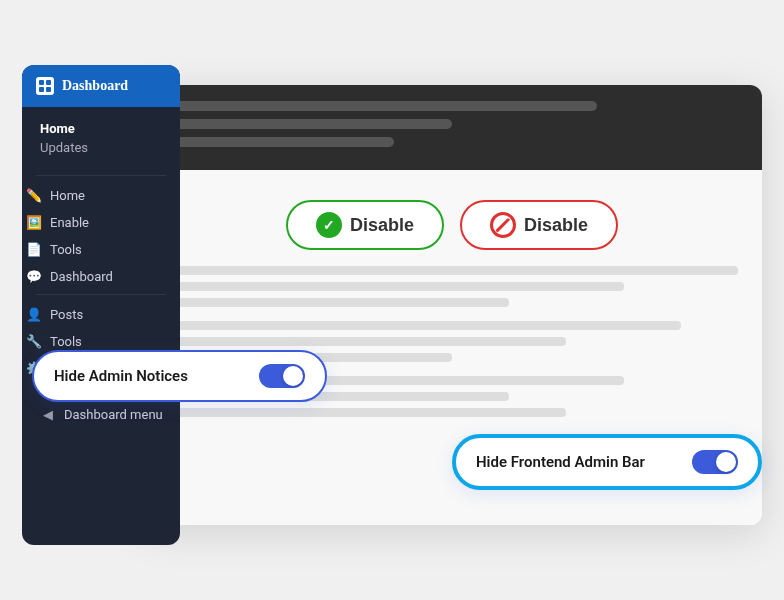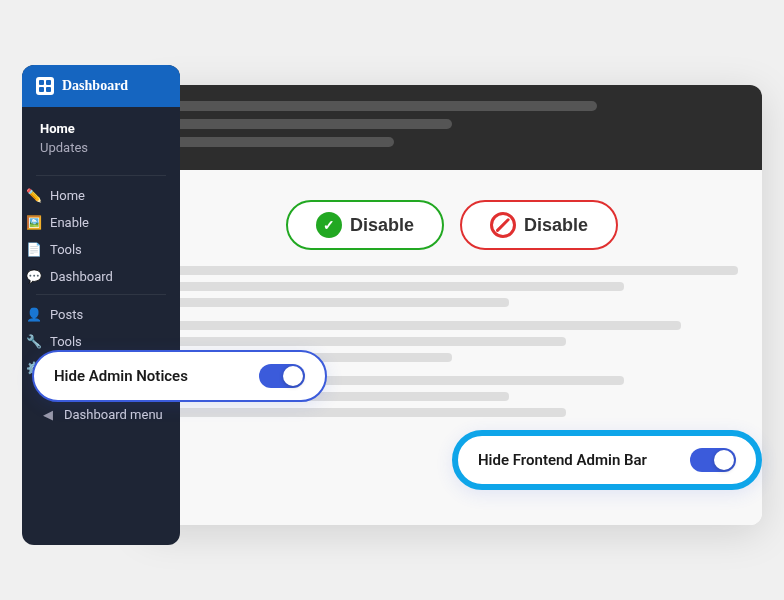--- a/index.html
+++ b/index.html
@@ -283,21 +283,21 @@
       font-weight: 600;
       color: #1a1a1a;
     }
 
     
     .hide-frontend-card {
       position: absolute;
       right: 0;
       bottom: 55px;
       background: #fff;
-      border: 6px solid #0ea5e9;
+      border: 4px solid #0ea5e9;
       border-radius: 50px;
       padding: 12px 20px;
       display: flex;
       align-items: center;
       justify-content: space-between;
       gap: 35px;
       z-index: 20;
       box-shadow: 0 4px 18px rgba(59,91,219,0.12);
       min-width: 310px;
     }

